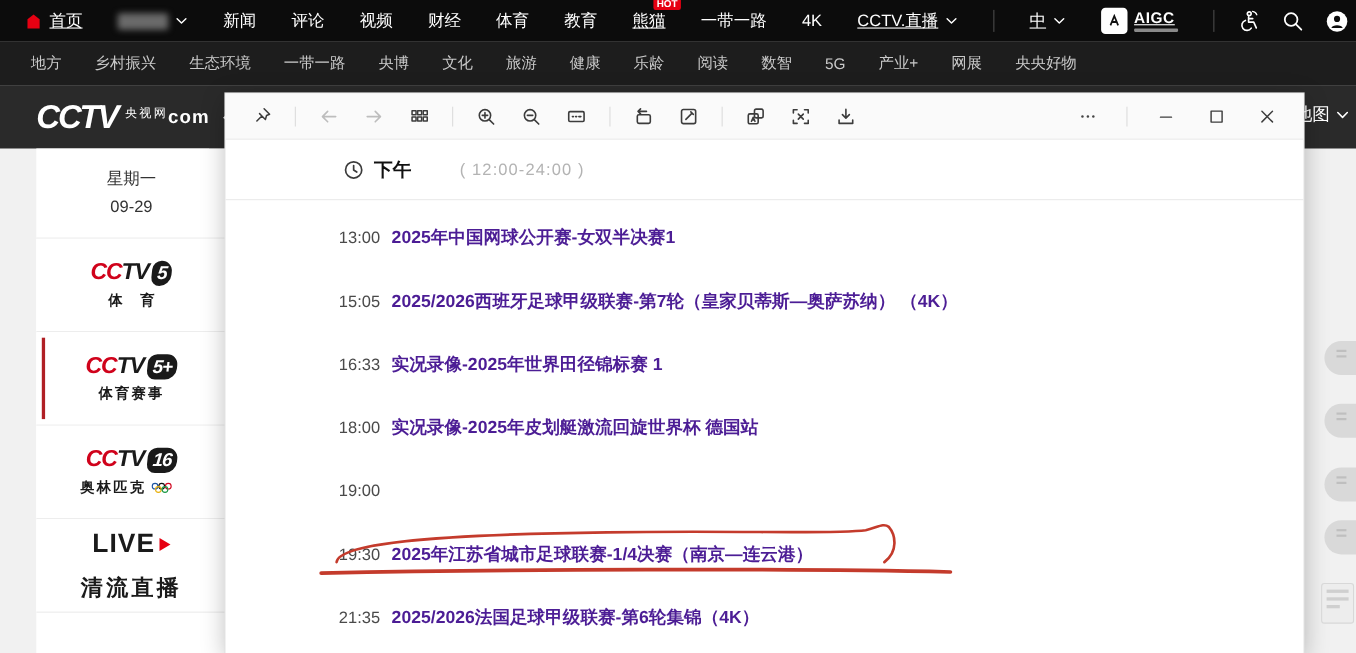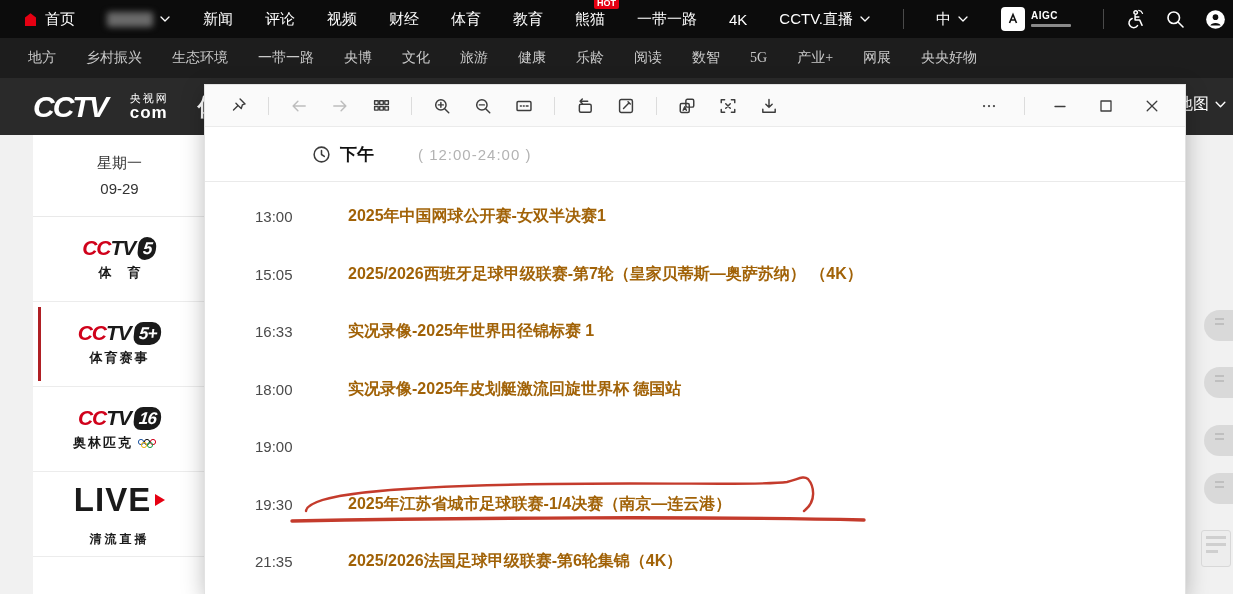--- a/index.html
+++ b/index.html
@@ -3,87 +3,87 @@
 <meta charset="utf-8">
 <style>
   :root { --accent:#e60012; --annotation:#c43b2c; }
   * { box-sizing:border-box; margin:0; padding:0; }
   html,body { width:1233px; height:594px; overflow:hidden; }
   body { position:relative; background:#f1f1f1; font-family:"Liberation Sans","DejaVu Sans",sans-serif; }
 
   
   .topnav { position:absolute; left:0; top:0; width:1233px; height:38px; background:#0c0c0c;
             display:flex; align-items:center; gap:32px; padding:0 18px 0 22px; color:#fff; font-size:15px; }
-  .tn-item { display:flex; align-items:center; gap:6px; cursor:pointer; white-space:nowrap; position:relative; }
+  .tn-item { display:flex; align-items:center; gap:6px; cursor:pointer; white-space:nowrap; position:relative;text-decoration:underline; }
   .tn-link { cursor:pointer; white-space:nowrap; }
   .blur-blob { display:inline-block; width:46px; height:15px; background:#6a6a6a; filter:blur(3px); border-radius:2px; }
   .hot { position:absolute; top:-12px; right:-14px; background:var(--accent); color:#fff; font-size:9px;
          line-height:11px; padding:0 3px; border-radius:2px; font-weight:bold; }
   .tn-divider { width:1px; height:20px; background:#4a4a4a; flex:0 0 auto; }
   .tn-right { display:flex; align-items:center; gap:20px; margin-left:auto; }
   .aigc-box { width:24px; height:24px; background:#fff; border-radius:4px; display:flex; align-items:center; justify-content:center; }
   .aigc-t { display:flex; flex-direction:column; line-height:1; }
-  .aigc-t b { font-size:10px; letter-spacing:.5px; }
+  .aigc-t b { font-size:14px; letter-spacing:.5px; }
   .aigc-sub { margin-top:3px; width:40px; height:3px; background:#8a8a8a; border-radius:1px; }
   .icon-btn { display:flex; align-items:center; justify-content:center; cursor:pointer; }
 
   
   .subnav { position:absolute; left:0; top:38px; width:1233px; height:40px; background:#1d1d1d;
-            display:flex; align-items:center; gap:30px; padding:0 28px; color:#c9c9c9; font-size:14px;font-family:Liberation Serif, serif; }
+            display:flex; align-items:center; gap:30px; padding:0 28px; color:#c9c9c9; font-size:14px; }
   .subnav span { cursor:pointer; white-space:nowrap; }
 
   
   .band { position:absolute; left:0; top:78px; width:1233px; height:57px; background:#2a2a2a; color:#fff; }
-  .logo { position:absolute; left:33px; top:0; height:57px; display:flex; align-items:center; gap:23px; cursor:pointer;justify-content:flex-end; }
+  .logo { position:absolute; left:33px; top:0; height:57px; display:flex; align-items:center; gap:7px; cursor:pointer;justify-content:flex-end; }
   .logo-cctv { font-size:30px; font-weight:bold; font-style:italic; letter-spacing:-2px; }
-  .logo-stack { display:flex; flex-direction:column; line-height:1; }
+  .logo-stack { display:flex; flex-direction:row; line-height:1; }
   .logo-stack .s1 { font-size:11px; letter-spacing:2px; }
   .logo-stack .s2 { font-size:17px; font-weight:bold; letter-spacing:1px; }
   .logo-section { font-size:24px; font-weight:bold; margin-left:6px; letter-spacing:2px; }
   .map-btn { position:absolute; right:6px; top:16px; display:flex; align-items:center; gap:5px; font-size:16px; cursor:pointer; }
   .dark-strip { position:absolute; left:190px; top:135px; width:15px; height:459px; background:#3a3a3a; }
 
   
   .sidebar { position:absolute; left:33px; top:135px; width:173px; height:459px; background:#fff; }
   .date-block { height:82px; border-bottom:1px solid #e9e9e9; display:flex; flex-direction:column;
                 align-items:center; justify-content:center; color:#333; font-size:15px; line-height:1.7; }
   .ch { height:85px; border-bottom:1px solid #ececec; display:flex; flex-direction:column;
         align-items:center; justify-content:center; background:#fff; position:relative; cursor:pointer; }
   .ch.selected::before { content:""; position:absolute; left:5px; top:5px; bottom:5px; width:3px; background:#b01f24; }
   .ch-mark { font-style:italic; font-weight:bold; font-size:21px; letter-spacing:-1px; color:#1a1a1a;
              display:flex; align-items:center; }
   .ch-cc { color:#d0021b; }
   .ch-num { font-style:italic; background:#1a1a1a; color:#fff; border-radius:8px 10px 10px 8px; padding:0 5px;
             margin-left:3px; font-size:17px; height:23px; line-height:23px; transform:skewX(-6deg); }
   .ch-sub { font-weight:bold; font-size:13px; color:#1a1a1a; margin-top:4px; letter-spacing:2px; display:flex; align-items:center; }
   .ch5 .ch-sub { letter-spacing:16px; margin-right:-16px; }
-  .live .ch-mark { font-style:normal; letter-spacing:1px; font-size:33px; }
-  .live .ch-sub { font-size:12px; letter-spacing:3px;margin-top:12px; }
+  .live .ch-mark { font-style:normal; letter-spacing:1px; font-size:24px; }
+  .live .ch-sub { font-size:20px; letter-spacing:3px;margin-top:12px; }
   .play-tri { width:0; height:0; border-left:10px solid var(--accent); border-top:6px solid transparent;
               border-bottom:6px solid transparent; margin-left:4px; }
 
   
   .viewer { position:absolute; left:205px; top:85px; width:980px; height:509px; background:#fff;
             box-shadow:0 0 0 1px #e2e2e2, 0 6px 22px rgba(0,0,0,.28); }
   .toolbar { height:42px; background:#fafafa; border-bottom:1px solid #ebebeb; display:flex; align-items:center;
              gap:19px; padding:0 22px; }
   .tb-divider { width:1px; height:18px; background:#dcdcdc; flex:0 0 auto; }
   .tb-btn { width:22px; height:22px; display:flex; align-items:center; justify-content:center; cursor:pointer; border-radius:3px; }
   .tb-right { display:flex; align-items:center; gap:24px; margin-left:auto; }
   svg.ic { stroke:#3c3c3c; fill:none; stroke-width:1.3; stroke-linecap:round; stroke-linejoin:round; }
   svg.ic.dim { stroke:#bdbdbd; }
   svg.ic.w { stroke:#fff; }
 
   .section-head { height:55px; display:flex; align-items:center; padding-left:107px; border-bottom:1px solid #eaeaea; }
   .period { font-size:17px; font-weight:bold; color:#111; margin-left:9px; }
   .range { font-size:15px; color:#b3b3b3; margin-left:44px; letter-spacing:1px; }
   .sched { padding-top:6px; }
-  .row { height:57.5px; display:flex; align-items:center; padding-left:50px; position:relative; }
+  .row { height:57.5px; display:flex; align-items:center; padding-left:103px; position:relative; }
   .row .t { width:48px; font-size:15px; color:#4a4a4a; flex:0 0 auto; }
-  .row .p { margin-left:45px; font-size:16px; font-weight:bold; color:#a16207; white-space:nowrap; }
+  .row .p { font-size:16px; font-weight:bold; color:#4c1d95; white-space:nowrap; }
   .annot { position:absolute; left:85px; top:-7px; width:578px; height:64px; pointer-events:none; }
   .annot path { fill:none; stroke:var(--annotation); stroke-linecap:round; }
 
   
   .pill { position:absolute; right:0; width:29px; height:31px; background:#d9d9d9;
           border-radius:16px 0 0 16px; cursor:pointer; }
   .pill i { display:block; width:9px; height:2px; background:#bfbfbf; margin:8px 0 0 11px; }
   .watermark { position:absolute; right:2px; top:530px; width:30px; height:37px; background:#ededed;
                border:1px solid #d8d8d8; border-radius:3px; padding:5px 4px; }
   .watermark i { display:block; height:3px; background:#cfcfcf; margin-bottom:4px; }

